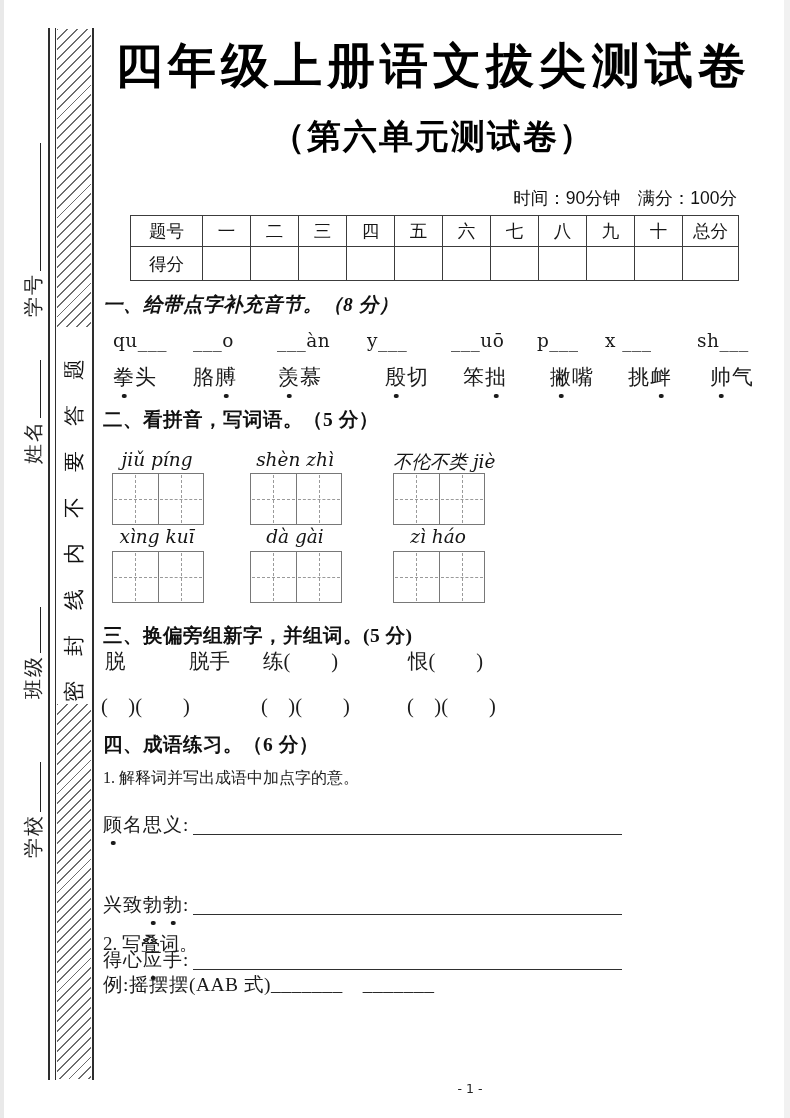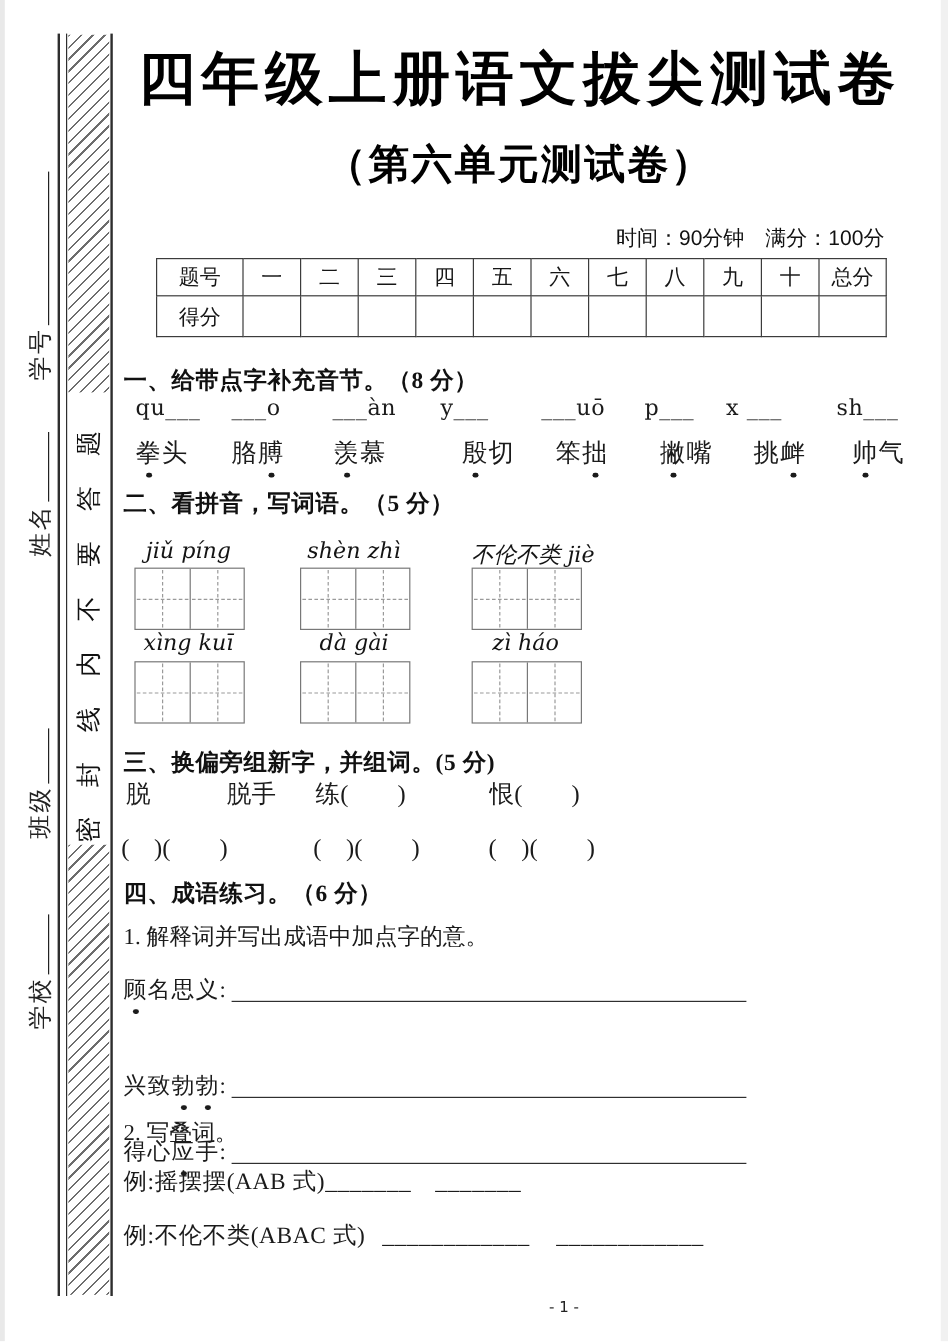--- a/index.html
+++ b/index.html
@@ -135,21 +135,21 @@
           <td></td>
       <td></td>
           <td></td>
       <td></td>
           <td></td>
       <td></td>
     </tr>
   </tbody>
     </table>
 
-  <div class="shead" style="top:303px;">一、给带点字补充音节。（8 分）</div>
+  <div class="shead" style="top:291px;font-style:italic;">一、给带点字补充音节。（8 分）</div>
 
   <span class="body-t pyb" style="left:113px;top:330px;">qu___</span>
   <span class="body-t pyb" style="left:193px;top:330px;">___o</span>
   <span class="body-t pyb" style="left:277px;top:330px;">___àn</span>
   <span class="body-t pyb" style="left:367px;top:330px;">y___</span>
   <span class="body-t pyb" style="left:451px;top:330px;">___uō</span>
   <span class="body-t pyb" style="left:537px;top:330px;">p___</span>
   <span class="body-t pyb" style="left:605px;top:330px;">x ___</span>
   <span class="body-t pyb" style="left:697px;top:330px;">sh___</span>
 
@@ -199,39 +199,36 @@
   <div class="shead" style="top:610px;margin-top:12px;">三、换偏旁组新字，并组词。(5 分)</div>
   <span class="body-t" style="left:105px;top:647px;font-size:20.5px;">脱</span>
   <span class="body-t" style="left:157px;top:647px;font-size:20.5px;margin-left:32px;">脱手</span>
   <span class="body-t" style="left:263px;top:647px;font-size:20.5px;">练(　　)</span>
   <span class="body-t" style="left:408px;top:647px;font-size:20.5px;">恨(　　)</span>
   <span class="body-t" style="left:101px;top:692px;font-size:20.5px;">(　)(　　)</span>
   <span class="body-t" style="left:261px;top:692px;font-size:20.5px;">(　)(　　)</span>
   <span class="body-t" style="left:407px;top:692px;font-size:20.5px;">(　)(　　)</span>
 
   <div class="shead" style="top:731px;">四、成语练习。（6 分）</div>
-  <div class="body-t" style="left:103px;top:768px;font-size:19px;">1. 解释词并写出成语中加点字的意。</div>
+  <div class="body-t" style="left:103px;top:768px;font-size:16px;">1. 解释词并写出成语中加点字的意。</div>
 
   <div class="idiom" style="top:810px;">
     <span class="itext"><span class="ch du">顾</span><span class="ch">名</span><span class="ch">思</span><span class="ch">义</span><span>:</span></span>
     <span class="ifill"></span>
   </div>
   <div class="idiom" style="top:898px;margin-top:47px;">
     <span class="itext"><span class="ch">得</span><span class="ch">心</span><span class="ch du">应</span><span class="ch">手</span><span>:</span></span>
     <span class="ifill"></span>
   </div>
   <div class="idiom" style="top:890px;">
     <span class="itext"><span class="ch">兴</span><span class="ch">致</span><span class="ch du">勃</span><span class="ch du">勃</span><span>:</span></span>
     <span class="ifill"></span>
   </div>
 
   <div class="body-t" style="left:103px;top:931px;font-size:19px;">2. 写叠词。</div>
 
   <div class="exline" style="top:971px;">
     <span>例:摇摆摆(AAB 式)</span><span>_______</span><span style="display:inline-block;width:20px;"></span><span>_______</span>
   </div>
-  <div class="exline" style="top:1016px;">
-    <span>例:不伦不类(ABAC 式)</span><span style="display:inline-block;width:14px;"></span><span>____________</span><span style="display:inline-block;width:22px;"></span><span>____________</span>
-  </div>
 
   <div class="footer">- 1 -</div>
 
 </div>
 
 </body></html>

